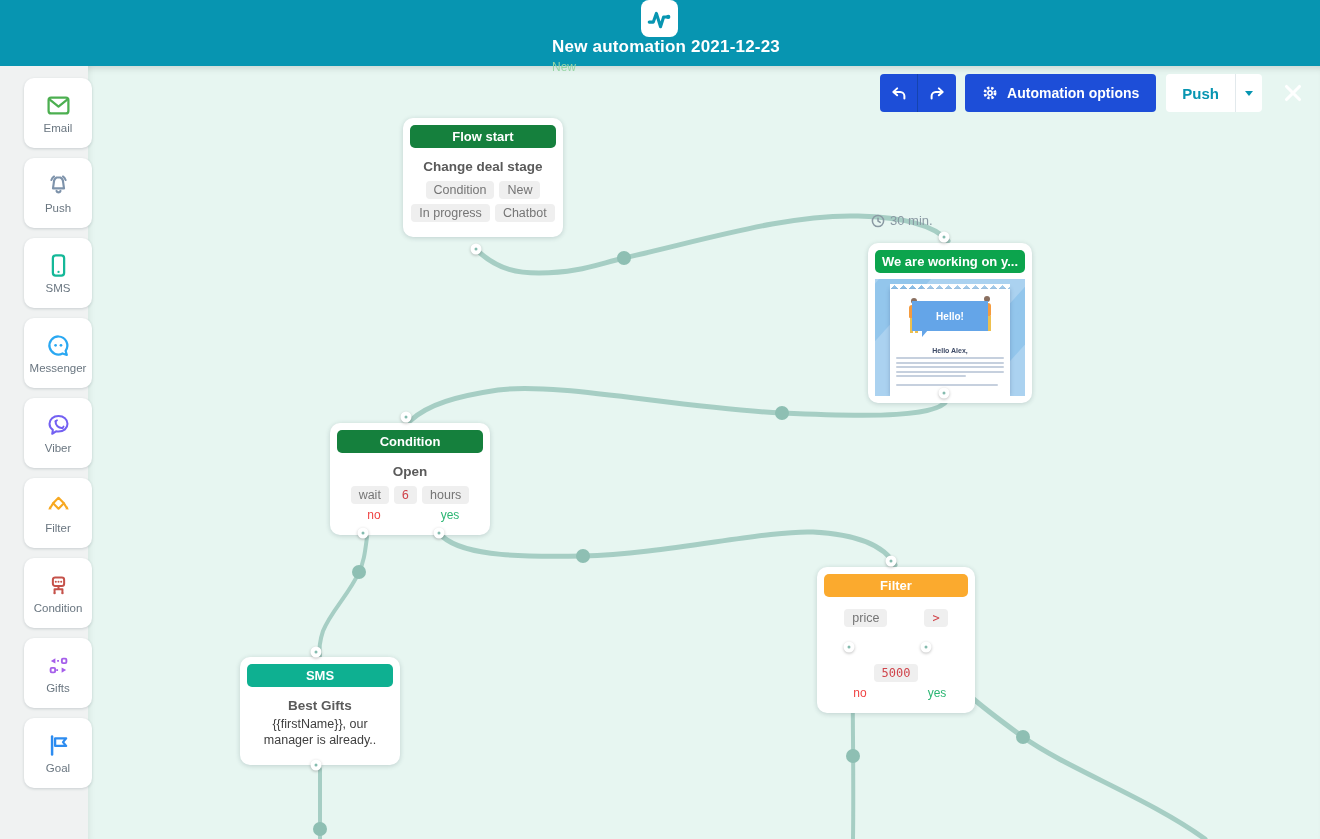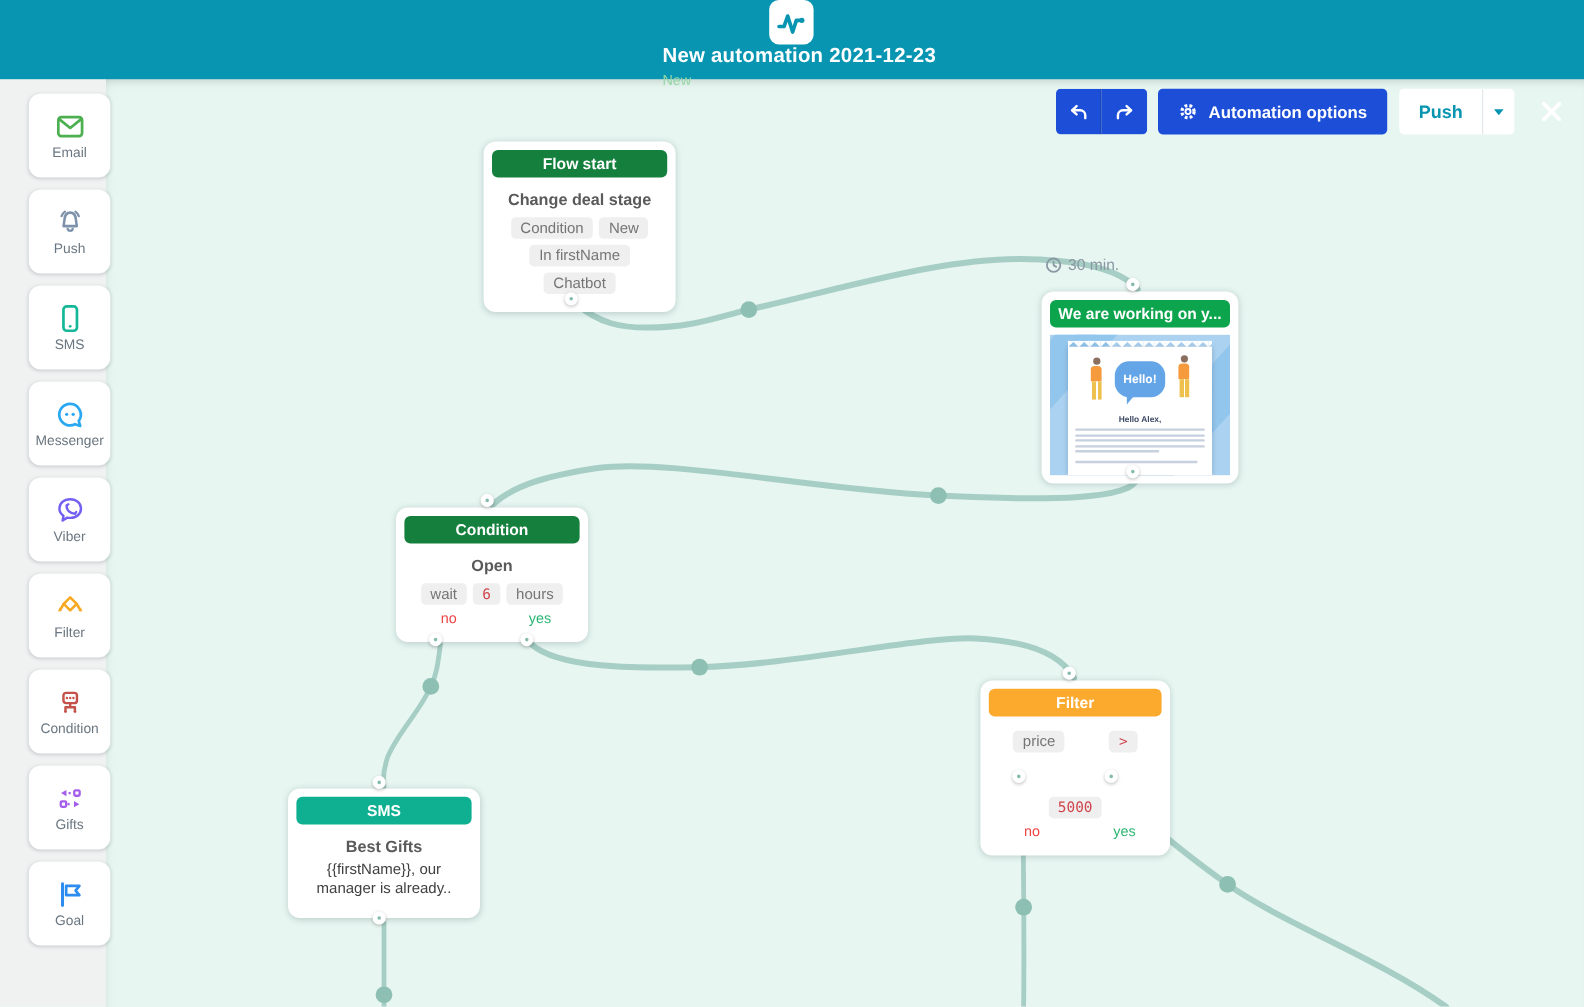--- a/index.html
+++ b/index.html
@@ -83,21 +83,21 @@
   .s1 { left:-6px; top:-60px; } .s2 { left:22px; top:-110px; }
   .s3 { right:-6px; top:-60px; } .s4 { right:22px; top:-10px; }
   .paper { position:absolute; left:15px; right:15px; top:10px; bottom:0;
     background:#fff; box-shadow:0 0 4px rgba(20,40,90,.25); }
   .zigzag { position:absolute; top:-5px; left:0; right:0; height:5px;
     background:
       linear-gradient(-135deg, #fff 3.6px, transparent 0) 0 0 / 9px 5px repeat-x,
       linear-gradient( 135deg, #fff 3.6px, transparent 0) 0 0 / 9px 5px repeat-x; }
   .illus { position:relative; height:56px; }
   .bubble { position:absolute; left:50%; top:12px; transform:translateX(-50%);
-    width:42px; height:30px; background:#64a5e8; border-radius:12px; color:#fff;
+    width:76px; height:30px; background:#64a5e8; border-radius:0; color:#fff;
     font-size:10px; font-weight:700; display:flex; align-items:center; justify-content:center; }
   .bubble:after { content:''; position:absolute; bottom:-6px; left:10px;
     border-left:6px solid #64a5e8; border-bottom:7px solid transparent; }
   .person { position:absolute; width:11px; }
   .p-left { left:18px; top:9px; } .p-right { right:18px; top:7px; }
   .head-c { width:6px; height:6px; border-radius:50%; background:#8a6f5f; margin:0 auto; }
   .torso { width:9px; height:13px; background:#f59b3e; border-radius:3px 3px 1px 1px; margin:1px auto 0; }
   .legs { width:8px; height:15px; margin:0 auto;
     background:linear-gradient(to right,#eec04e 42%,#fff 42% 58%,#eec04e 58%); }
   .greet { font-size:7px; font-weight:700; color:#3d4a66; text-align:center; margin:2px 0 3px; }
@@ -269,21 +269,21 @@
         <circle cx="232" cy="763" r="7"></circle>
       </g>
     </svg>
 
     <div class="node" style="left:315px; top:52px; width:160px;">
       <div class="node-head head-red">Flow start</div>
       <div class="node-title">Change deal stage</div>
       <div class="tagwrap">
         <span class="tag">Condition</span>
         <span class="tag">New</span>
-        <span class="tag">In firstName</span>
+        <span class="tag">In progress</span>
         <span class="tag">Chatbot</span>
       </div>
     </div>
 
     <div class="delay" style="left:783px; top:147px;">
       <svg width="14" height="14" viewBox="0 0 14 14">
         <circle cx="7" cy="7" r="5.6" fill="none" stroke="#8a99a3" stroke-width="1.5"></circle>
         <path d="M7 4.2 V7 L9.2 8.4" fill="none" stroke="#8a99a3" stroke-width="1.5" stroke-linecap="round"></path>
       </svg>
       <span>30 min.</span>

